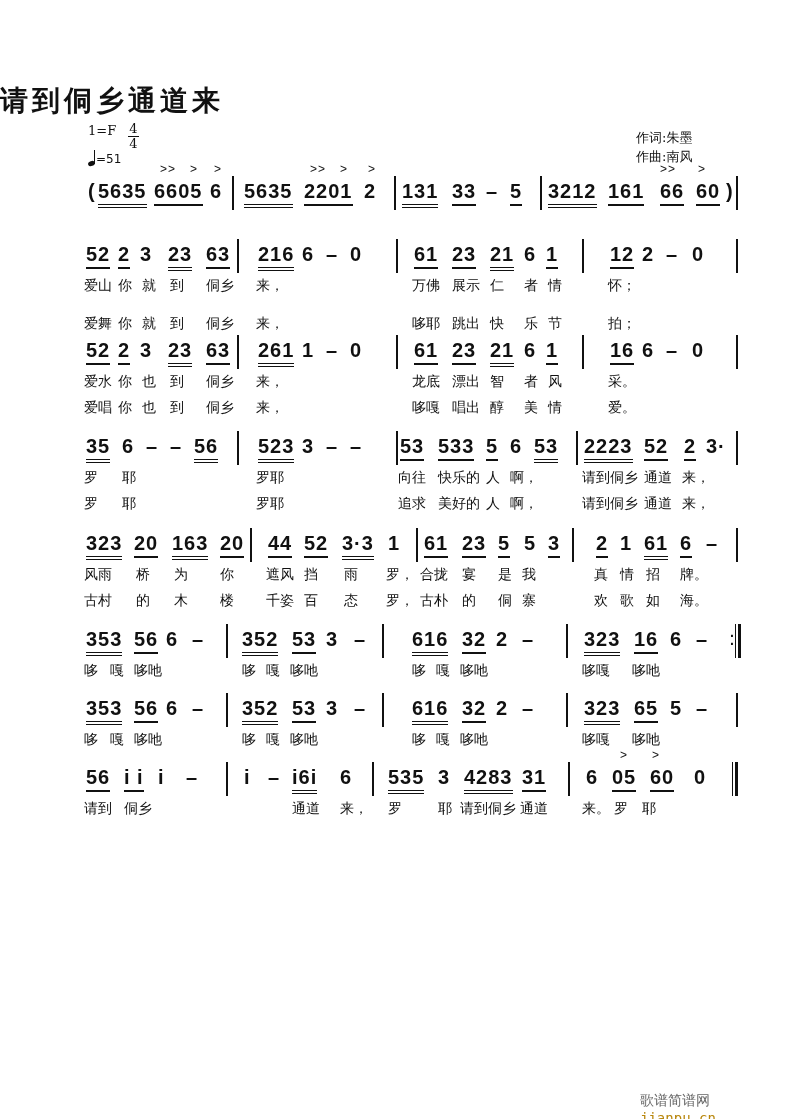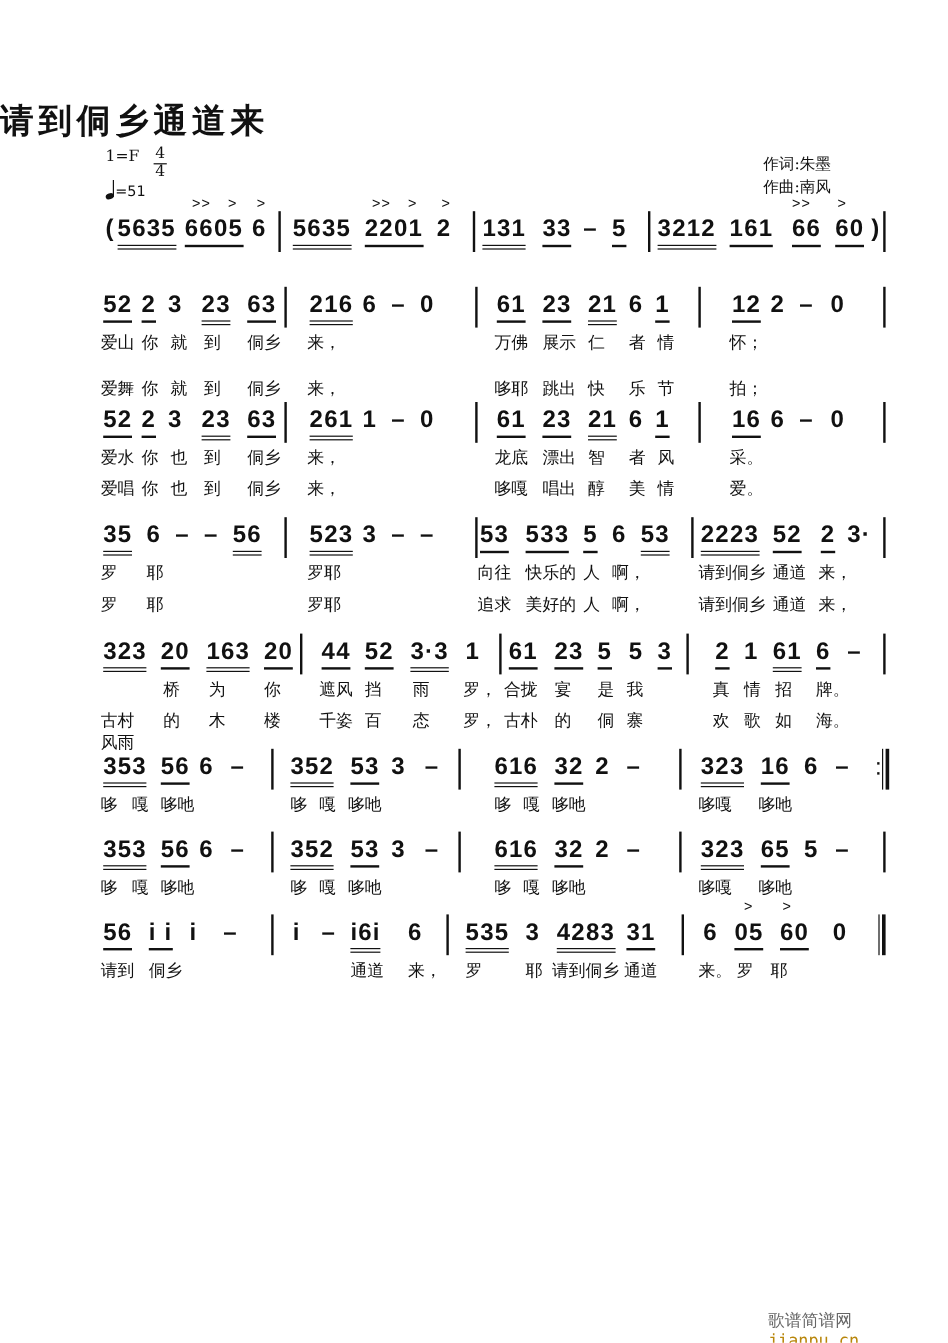--- a/index.html
+++ b/index.html
@@ -262,21 +262,21 @@
         <span class="seg" style="left: 538px;">1</span>
         <span class="seg u2" style="left: 562px;">61</span>
         <span class="seg u1" style="left: 598px;">6</span>
         <span class="seg" style="left: 624px;">–</span>
         <div class="bar" style="left: 168px;"></div>
         <div class="bar" style="left: 334px;"></div>
         <div class="bar" style="left: 490px;"></div>
         <div class="bar" style="left: 654px;"></div>
       </div>
       <div class="lyr" style="top: 34px;">
-        <span style="left: 2px; margin-top: 44px;">风雨</span>
+        <span style="left: 2px;">风雨</span>
         <span style="left: 54px;">桥</span>
         <span style="left: 92px;">为</span>
         <span style="left: 138px;">你</span>
         <span style="left: 184px;">遮风</span>
         <span style="left: 222px;">挡</span>
         <span style="left: 262px;">雨</span>
         <span style="left: 304px;">罗，</span>
         <span style="left: 338px;">合拢</span>
         <span style="left: 380px;">宴</span>
         <span style="left: 416px;">是</span>

